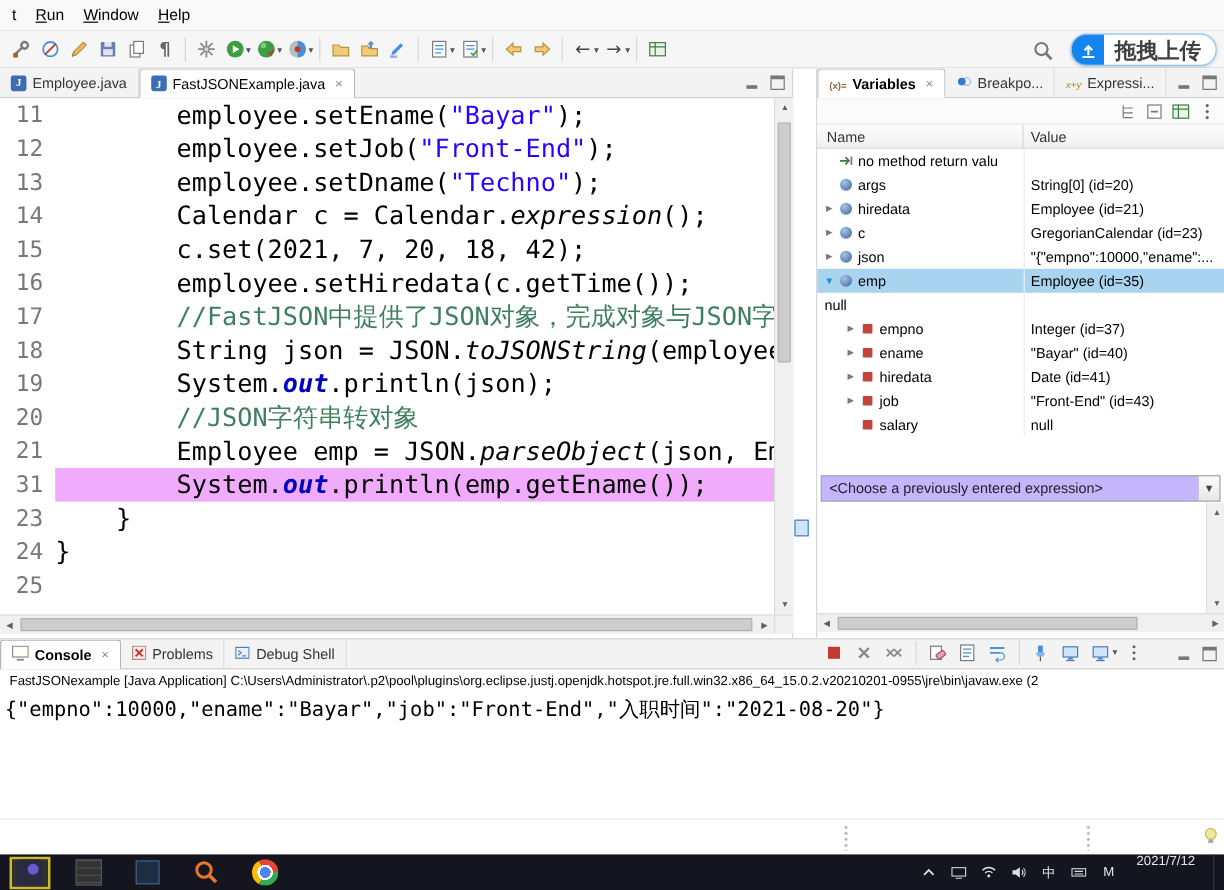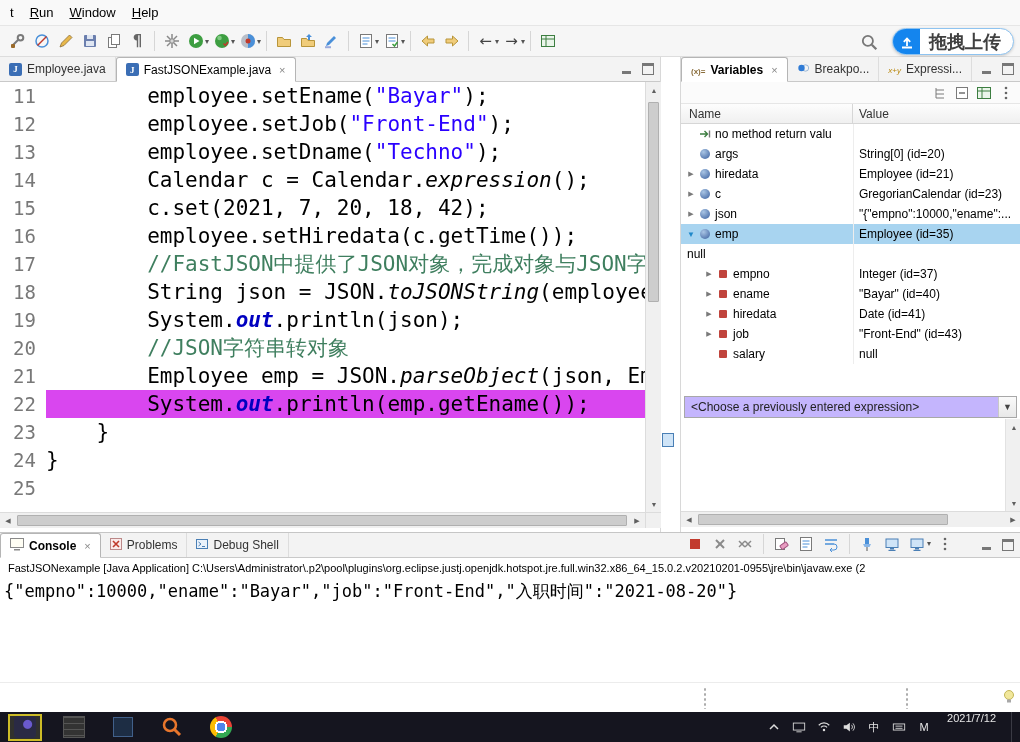--- a/index.html
+++ b/index.html
@@ -39,21 +39,21 @@
 .minbtn{width:12px;height:12px;position:relative}
 .minbtn::after{content:"";position:absolute;left:1px;bottom:1px;width:9px;height:3px;background:#777}
 .maxbtn{width:12px;height:12px;border:1px solid #777;border-top:3px solid #777}
 
 
 .editor-pane{position:absolute;left:0;top:57px;width:661px;height:475px;background:#fff;border-right:1px solid #d8d8d8}
 .editor-body{position:absolute;left:0;top:25px;width:645px;height:430px;overflow:hidden;font-family:"DejaVu Sans Mono","Liberation Mono",monospace;background:#fff}
 .code-line{display:flex;height:28px;line-height:28px;white-space:pre}
 .ln{flex:0 0 46px;text-align:right;padding-right:10px;color:#787878;font-size:19px;background:#fff}
 .code{flex:1;font-size:21px;overflow:hidden}
-.code-line.current .code{background:#d946ef}
+.code-line.current .code{background:#f0abfc}
 .sg-p{color:#000}
 .sg-s{color:#2a00ff}
 .sg-c{color:#3f7f5f}
 .sg-m{font-style:italic}
 .sg-f{color:#0000c0;font-style:italic;font-weight:600}
 
 
 .sb{position:absolute;background:#f0f0f0}
 .sb-btn{position:absolute;width:16px;height:16px;display:flex;align-items:center;justify-content:center;font-size:7px;color:#5f5f5f}
 .sb-thumb{position:absolute;background:#cdcdcd;border:1px solid #b0b0b0;border-radius:1px}
@@ -348,21 +348,21 @@
         <div class="code-line"><span class="ln">12</span><span class="code">        <span class="sg-p">employee.setJob(</span><span class="sg-s">"Front-End"</span><span class="sg-p">);</span></span></div>
         <div class="code-line"><span class="ln">13</span><span class="code">        <span class="sg-p">employee.setDname(</span><span class="sg-s">"Techno"</span><span class="sg-p">);</span></span></div>
         <div class="code-line"><span class="ln">14</span><span class="code">        <span class="sg-p">Calendar c = Calendar.</span><span class="sg-m">expression</span><span class="sg-p">();</span></span></div>
         <div class="code-line"><span class="ln">15</span><span class="code">        <span class="sg-p">c.set(2021, 7, 20, 18, 42);</span></span></div>
         <div class="code-line"><span class="ln">16</span><span class="code">        <span class="sg-p">employee.setHiredata(c.getTime());</span></span></div>
         <div class="code-line"><span class="ln">17</span><span class="code">        <span class="sg-c">//FastJSON中提供了JSON对象，完成对象与JSON字符串</span></span></div>
         <div class="code-line"><span class="ln">18</span><span class="code">        <span class="sg-p">String json = JSON.</span><span class="sg-m">toJSONString</span><span class="sg-p">(employee);</span></span></div>
         <div class="code-line"><span class="ln">19</span><span class="code">        <span class="sg-p">System.</span><span class="sg-f">out</span><span class="sg-p">.println(json);</span></span></div>
         <div class="code-line"><span class="ln">20</span><span class="code">        <span class="sg-c">//JSON字符串转对象</span></span></div>
         <div class="code-line"><span class="ln">21</span><span class="code">        <span class="sg-p">Employee emp = JSON.</span><span class="sg-m">parseObject</span><span class="sg-p">(json, Employee</span></span></div>
-        <div class="code-line current"><span class="ln">22</span><span class="code">        <span class="sg-p">System.</span><span class="sg-f">out</span><span class="sg-p">.println(emp.getEname());</span></span></div>
+        <div class="code-line current"><span class="ln">31</span><span class="code">        <span class="sg-p">System.</span><span class="sg-f">out</span><span class="sg-p">.println(emp.getEname());</span></span></div>
         <div class="code-line"><span class="ln">23</span><span class="code">    <span class="sg-p">}</span></span></div>
         <div class="code-line"><span class="ln">24</span><span class="code"><span class="sg-p">}</span></span></div>
         <div class="code-line"><span class="ln">25</span><span class="code"></span></div>
       </div>
     <div class="sb sbv-editor">
       <span class="sb-btn" style="top:0">▲</span>
       <span class="sb-thumb" style="left:2px;top:20px;width:11px;height:200px"></span>
       <span class="sb-btn" style="bottom:0">▼</span>
     </div>
     <div class="sb sbh-editor">

